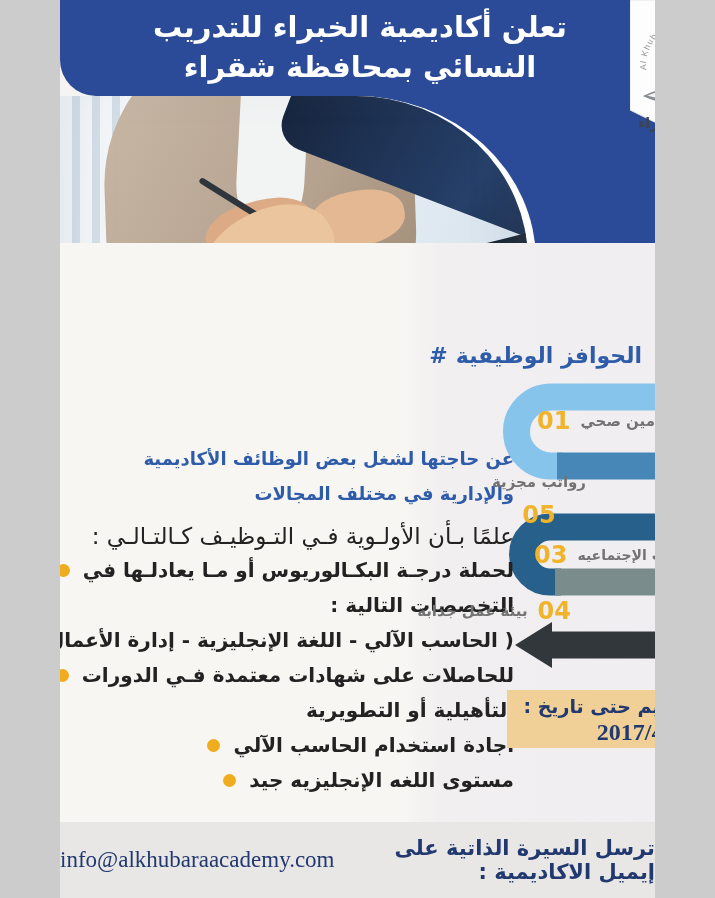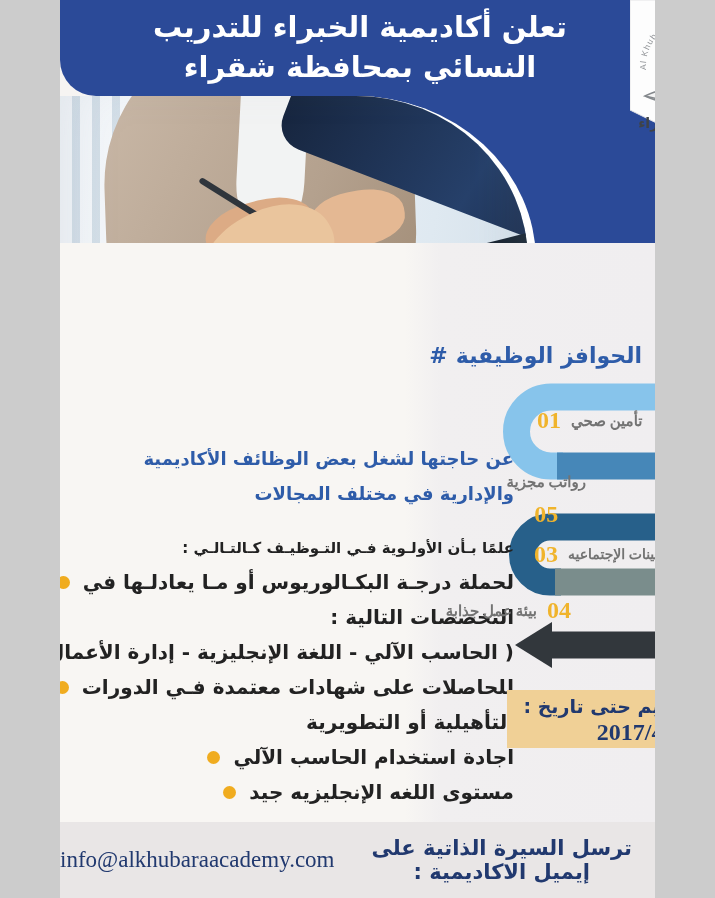--- a/index.html
+++ b/index.html
@@ -63,49 +63,49 @@
     transform:rotate(15deg);}
   .ph-pen2{left:355px;top:212px;width:110px;height:6px;background:#20262c;border-radius:3px;
     transform:rotate(38deg);}
   .ph-vignette{left:0;top:0;right:0;bottom:0;box-shadow:inset 0 -30px 60px rgba(120,140,160,.18);}
   
   .mid-bg{position:absolute;left:0;top:243px;right:0;height:579px;
     background:linear-gradient(to right,#f8f6f3 0%,#f8f6f3 58%,#f1eff0 64%,#f0eef0 100%);z-index:0;}
   
   .left-col{position:absolute;left:6px;top:441px;width:448px;z-index:3;direction:rtl;text-align:right;}
   .intro{color:#2e5ca9;font-weight:bold;font-size:18px;line-height:35px;}
-  .priority{margin-top:20px;color:#222;font-weight:bold;font-size:15px;line-height:34px;}
+  .priority{margin-top:8px;color:#222;font-weight:normal;font-size:23px;line-height:34px;}
   .req-line{display:flex;flex-direction:row;justify-content:flex-end;align-items:center;gap:13px;
     direction:ltr;color:#222;font-weight:bold;font-size:20px;line-height:35px;height:35px;}
   .req-line .t{direction:rtl;white-space:nowrap;}
   .dot{width:13px;height:13px;border-radius:50%;background:#f0ac1f;flex:0 0 auto;}
   
   .inc-heading{position:absolute;right:13px;top:343px;display:flex;gap:8px;align-items:center;
     color:#2e5ca9;font-weight:bold;font-size:22px;z-index:3;}
   .serp-svg{position:absolute;left:435px;top:370px;width:280px;height:300px;z-index:2;}
-  .inc-row{position:absolute;display:flex;align-items:center;gap:10px;z-index:4;white-space:nowrap;font-family:Liberation Serif, serif;}
+  .inc-row{position:absolute;display:flex;align-items:center;gap:10px;z-index:4;white-space:nowrap;}
   .inc-num{font-size:24px;font-weight:bold;color:#f0b42c;}
   .inc-label{font-size:15px;font-weight:bold;color:#737373;direction:rtl;}
   .row1{left:477px;top:407px;}
   .row2{right:69px;top:473px;flex-direction:column;}
   .row3{left:474px;top:541px;}
   .row3 .inc-label{font-size:14px;}
   .row4{right:84px;top:597px;}
   
   .tan-box{position:absolute;left:447px;top:690px;width:265px;height:58px;background:#f0d096;
     text-align:center;color:#21396f;z-index:3;}
   .tan-line1{font-size:19px;font-weight:bold;line-height:27px;margin-top:3px;direction:rtl;}
   .tan-date{font-family:"Liberation Serif","DejaVu Serif",serif;font-size:24px;font-weight:bold;
     line-height:24px;}
   .note-box{position:absolute;left:447px;top:748px;width:265px;height:74px;background:#fcfbfa;
     text-align:center;color:#21396f;font-weight:bold;font-size:17px;line-height:29px;z-index:3;
     padding-top:6px;box-sizing:border-box;direction:rtl;}
   
   .footer-bar{position:absolute;left:0;right:0;top:822px;height:76px;background:#e9e6e6;
-    display:flex;align-items:center;justify-content:center;gap:14px;z-index:3;text-align:center;}
+    display:flex;align-items:center;justify-content:center;gap:14px;z-index:3;}
   .footer-email{font-family:"Liberation Serif","DejaVu Serif",serif;font-size:23px;color:#21396f;}
   .footer-label{font-size:21px;font-weight:bold;color:#21396f;direction:rtl;}
 </style>
 </head>
 <body>
 
 <div class="page">
 
   <div class="blue-left"></div>
   <div class="blue-right"></div>

